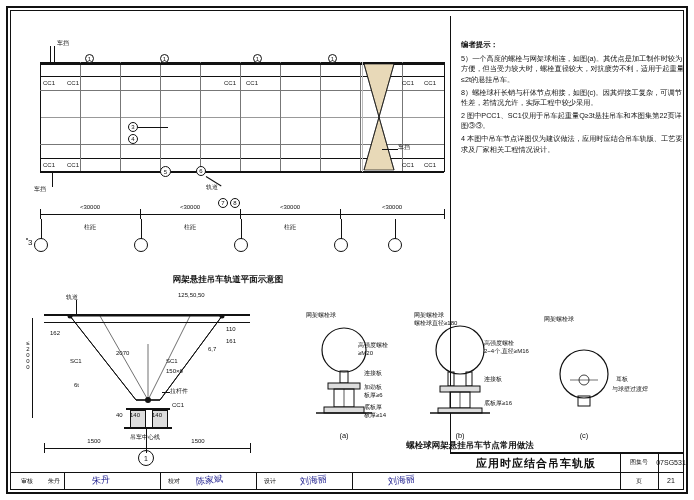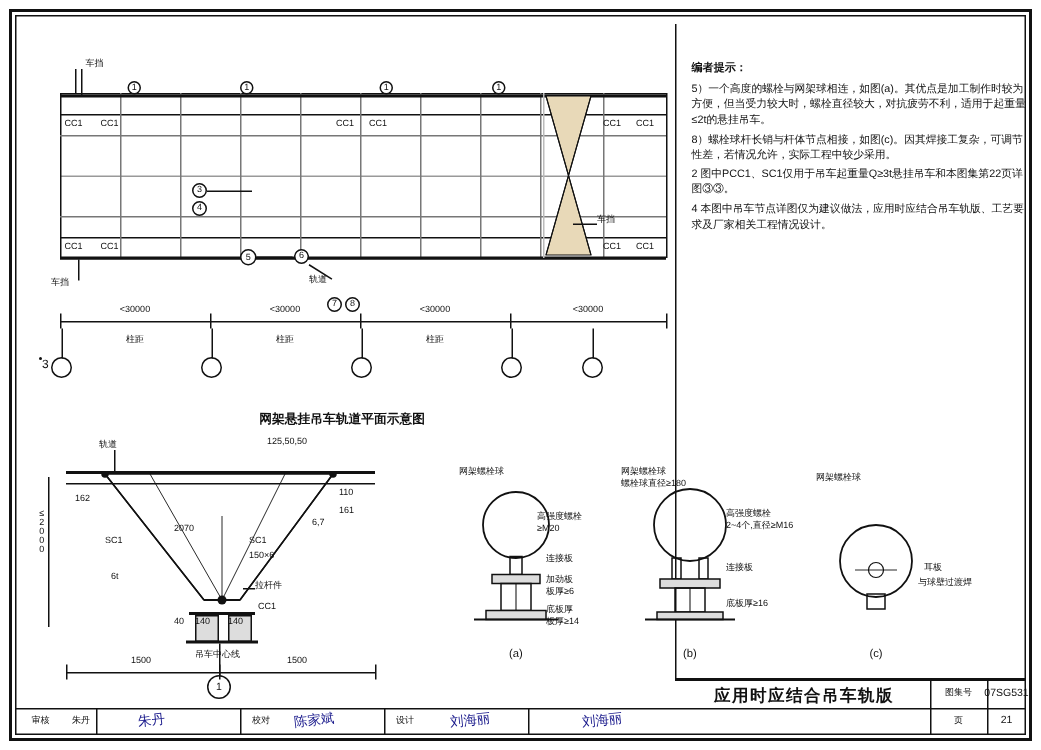--- a/index.html
+++ b/index.html
@@ -275,20 +275,21 @@
       <rect x="38" y="78" width="12" height="10" fill="none" stroke="#111" stroke-width="1"></rect>
       <circle cx="44" cy="62" r="5" fill="none" stroke="#111" stroke-width="0.8"></circle>
       <line x1="30" y1="62" x2="58" y2="62" stroke="#111" stroke-width="0.6"></line>
     </svg>
     <span class="txt" style="left:4px;top:4px;">网架螺栓球</span>
     <span class="txt" style="left:76px;top:64px;">耳板</span>
     <span class="txt" style="left:72px;top:74px;">与球壁过渡焊</span>
     <span class="txt c" style="left:44px;top:120px;font-size:7.5px;">(c)</span>
   </div>
 
+  <div class="caption" style="left:470px;top:452px;top:440px;">螺栓球网架悬挂吊车节点常用做法</div>
 
   <div class="notes">
     <div class="hd">编者提示：</div>
     <p>5）一个高度的螺栓与网架球相连，如图(a)。其优点是加工制作时较为方便，但当受力较大时，螺栓直径较大，对抗疲劳不利，适用于起重量≤2t的悬挂吊车。</p>
     <p>8）螺栓球杆长销与杆体节点相接，如图(c)。因其焊接工复杂，可调节性差，若情况允许，实际工程中较少采用。</p>
     <p>2 图中PCC1、SC1仅用于吊车起重量Q≥3t悬挂吊车和本图集第22页详图③③。</p>
     <p>4 本图中吊车节点详图仅为建议做法，应用时应结合吊车轨版、工艺要求及厂家相关工程情况设计。</p>
   </div>
 
   <div>

